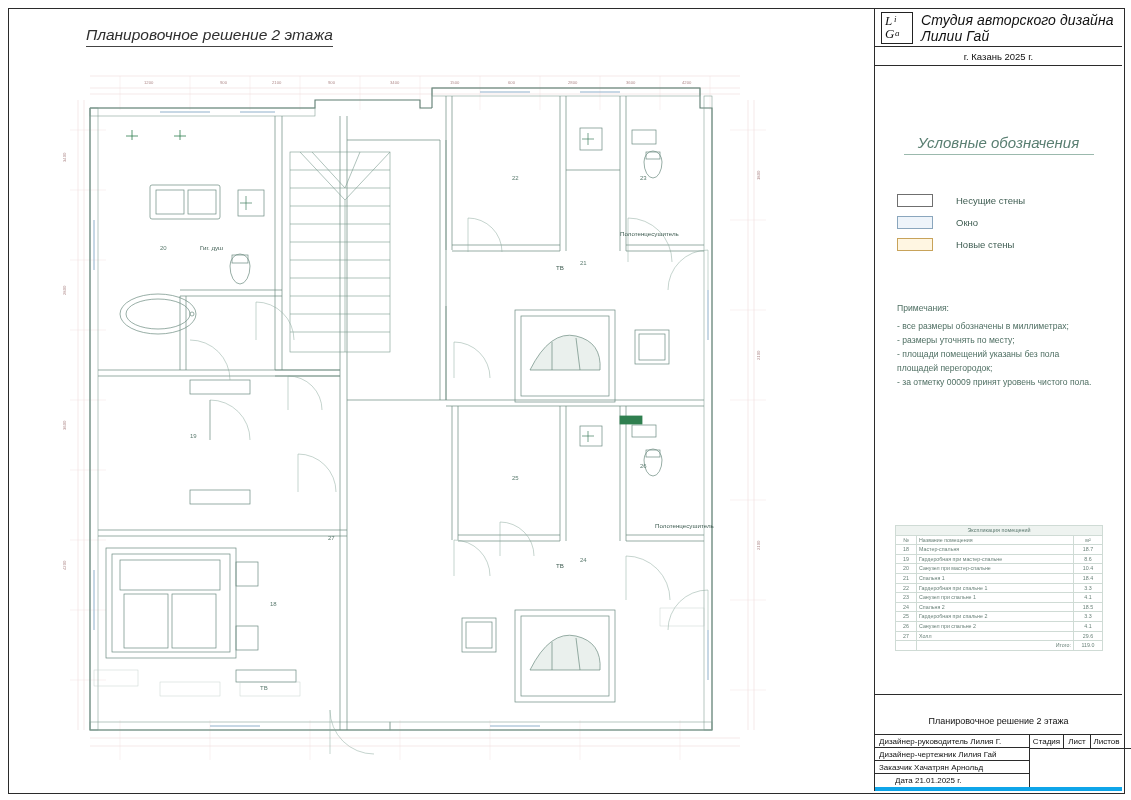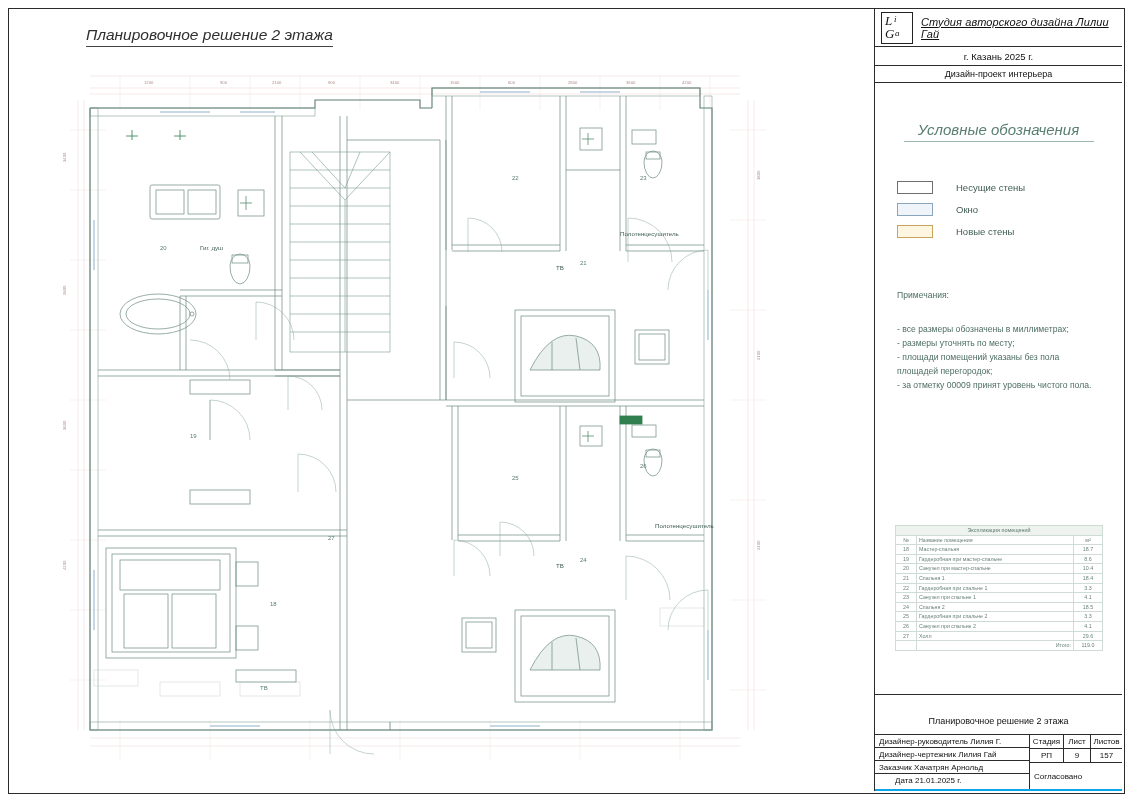--- a/index.html
+++ b/index.html
@@ -19,49 +19,49 @@
   .tb-row{border-bottom:1px solid #2b2b2b;box-sizing:border-box;}
   .tb-logo{height:38px;display:flex;align-items:center;padding-left:6px;gap:8px;}
   .logo-box{
     width:30px;height:30px;border:1px solid #222;position:relative;flex:0 0 auto;
     font-family:"Liberation Serif", serif;color:#111;
   }
   .logo-box .l1{position:absolute;left:3px;top:0px;font-size:13px;font-style:italic;}
   .logo-box .l2{position:absolute;left:12px;top:1px;font-size:9px;font-style:italic;}
   .logo-box .l3{position:absolute;left:3px;top:13px;font-size:13px;font-style:italic;}
   .logo-box .l4{position:absolute;left:13px;top:15px;font-size:9px;font-style:italic;}
-  .studio-name{font-size:11px;color:#111;font-style:italic;letter-spacing:.1px;text-decoration:underline;}
+  .studio-name{font-size:14px;color:#111;font-style:italic;letter-spacing:.1px;}
   .tb-city{height:19px;display:flex;align-items:center;justify-content:center;font-size:9.5px;color:#111;}
   .tb-proj{height:17px;display:flex;align-items:center;justify-content:center;font-size:9px;color:#111;}
   .tb-addr{height:20px;display:flex;align-items:center;justify-content:center;font-size:9px;color:#111;text-align:center;}
   .legend-wrap{position:absolute;left:0;top:96px;width:100%;height:590px;box-sizing:border-box;border-bottom:1px solid #2b2b2b;}
   .legend-title{
-    margin:16px auto 0 auto;width:190px;text-align:center;font-size:15px;color:#5a7f72;
+    margin:29px auto 0 auto;width:190px;text-align:center;font-size:15px;color:#5a7f72;
     font-style:italic;border-bottom:1px solid #9bb9ad;padding-bottom:3px;
   }
   .legend-items{margin:34px 0 0 22px;}
   .legend-item{display:flex;align-items:center;height:22px;gap:23px;}
   .swatch{width:34px;height:11px;border:1px solid #6f6f6f;background:#fff;}
   .swatch.window{border:1px solid #8aa6bd;background:#eef4fa;}
   .swatch.newwall{border:1px solid #c8a35a;background:#fff6e2;}
   .legend-label{font-size:9.5px;color:#3f5d52;}
   .notes{margin:46px 0 0 22px;width:205px;color:#4f6f63;font-size:8.6px;line-height:14px;}
-  .notes .nt-h{margin-bottom:20px;}
+  .notes .nt-h{margin-bottom:4px;}
   
   .exp-table{position:absolute;left:20px;top:420px;width:208px;border:1px solid #b9c8c1;border-collapse:collapse;}
   .exp-table td{border:1px solid #cfdbd5;font-size:5.3px;color:#6a8279;padding:0 2px;height:8.6px;line-height:8.6px;}
   .exp-title td{background:#eef3f0;text-align:center;font-size:5.4px;color:#5d7a70;}
   .exp-table td.c-num{width:16px;text-align:center;}
   .exp-table td.c-area{width:24px;text-align:center;}
   
   .stamp{position:absolute;left:0;bottom:0;width:100%;}
   .stamp-name{height:26px;display:flex;align-items:center;justify-content:center;font-size:9px;color:#111;border-bottom:1px solid #2b2b2b;}
-  .stamp-grid{display:flex;border-bottom:2px solid #0ea5e9;}
+  .stamp-grid{display:flex;border-bottom:4px solid #0ea5e9;}
   .sg-left{flex:1 1 auto;border-right:1px solid #2b2b2b;}
-  .sg-right{width:92px;display:flex;flex-direction:column;}
+  .sg-right{width:92px;display:flex;flex-direction:row;}
   .sg-line{height:13px;display:flex;align-items:center;padding-left:4px;font-size:8px;color:#111;border-bottom:1px solid #2b2b2b;box-sizing:border-box;}
   .sg-line:last-child{border-bottom:none;margin-left:16px;}
   .sg-head{display:flex;height:13px;border-bottom:1px solid #2b2b2b;}
   .sg-head div{font-size:8px;color:#111;display:flex;align-items:center;justify-content:center;border-right:1px solid #2b2b2b;box-sizing:border-box;}
   .sg-head div:last-child{border-right:none;}
   .sg-cells{display:flex;height:13px;border-bottom:1px solid #2b2b2b;text-align:right;}
   .sg-cells div{font-size:8px;color:#111;display:flex;align-items:center;justify-content:center;border-right:1px solid #2b2b2b;box-sizing:border-box;}
   .sg-cells div:last-child{border-right:none;}
   .sg-soglas{height:26px;display:flex;align-items:center;padding-left:4px;font-size:8px;color:#111;}
   
@@ -392,21 +392,20 @@
       <div class="logo-box">
         <span class="l1">L</span>
         <span class="l2">i</span>
         <span class="l3">G</span>
         <span class="l4">a</span>
       </div>
       <div class="studio-name">Студия авторского дизайна Лилии Гай</div>
     </div>
 
     <div class="tb-row tb-city">г. Казань 2025 г.</div>
-    <div class="tb-row tb-proj">Дизайн-проект интерьера</div>
 
     <div class="legend-wrap">
       <div class="legend-title">Условные обозначения</div>
 
       <div class="legend-items">
         <div class="legend-item">
           <span class="swatch"></span>
           <span class="legend-label">Несущие стены</span>
         </div>
         <div class="legend-item">

